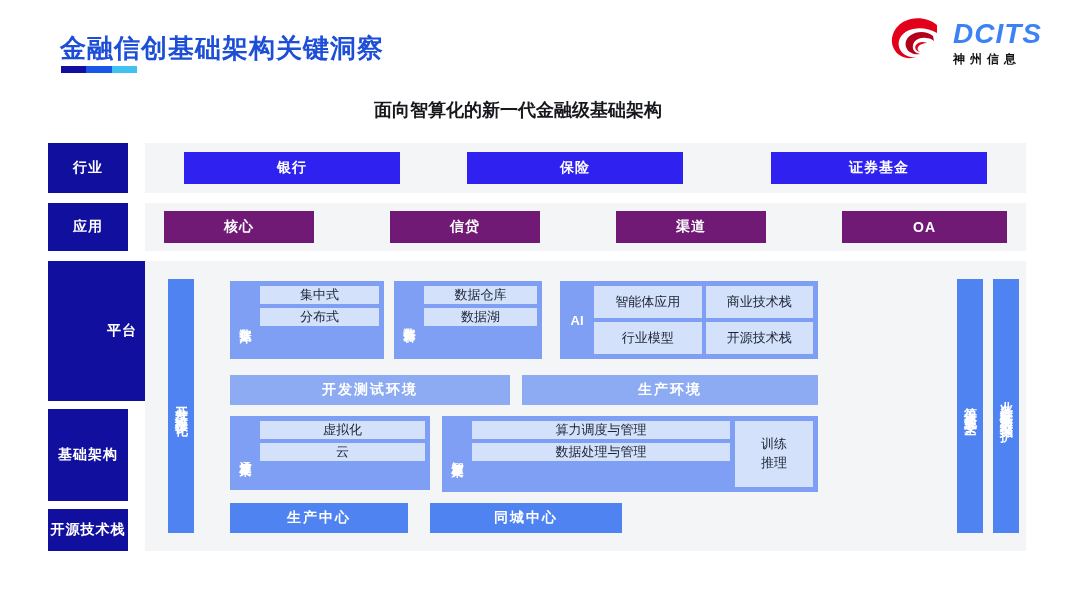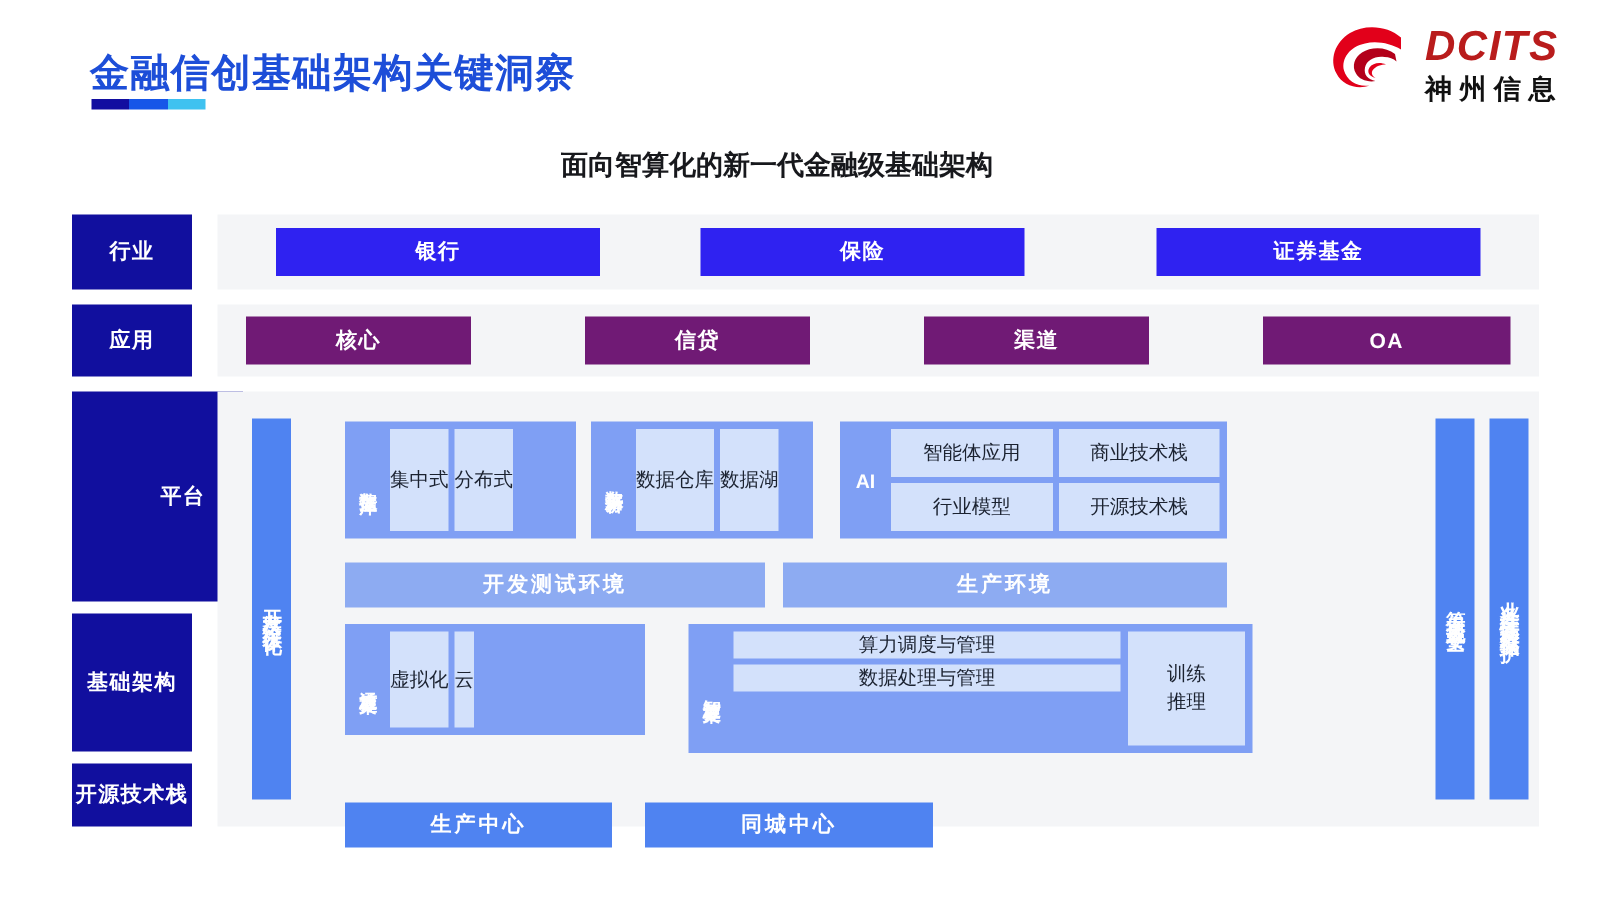--- a/index.html
+++ b/index.html
@@ -19,22 +19,22 @@
   .title{position:absolute;left:60px;top:18px;font-size:26px;font-weight:bold;color:#1d4ed8;letter-spacing:1px;margin-top:13px;}
   .title-rule{position:absolute;left:61px;top:66px;width:76px;height:7px;display:flex;}
   .title-rule i{display:block;height:100%;}
   .tr1{width:25px;background:#120ea0;}
   .tr2{width:26px;background:#1756e8;}
   .tr3{width:25px;background:#3fc2f0;}
 
   .logo{position:absolute;right:38px;top:16px;display:flex;align-items:center;gap:8px;}
   .logo-mark{width:56px;height:52px;}
   .logo-txt{display:flex;flex-direction:column;line-height:1;}
-  .logo-en{font-size:28px;font-weight:bold;font-style:italic;color:#b91c1c;letter-spacing:1px;}
-  .logo-cn{font-size:18px;font-weight:bold;color:#111;letter-spacing:5px;margin-top:5px;}
+  .logo-en{font-size:28px;font-weight:bold;font-style:italic;color:#3b82f6;letter-spacing:1px;}
+  .logo-cn{font-size:12px;font-weight:bold;color:#111;letter-spacing:5px;margin-top:5px;}
 
   .subtitle{position:absolute;left:0;top:98px;width:1080px;text-align:center;font-size:18px;font-weight:bold;color:#17181c;z-index:3;}
   .subtitle span{position:relative;left:-22px;}
 
   
   .diagram{position:absolute;left:48px;top:143px;width:978px;height:423px;z-index:2;}
   .side{position:absolute;left:0;background:#110f9e;color:#fff;font-weight:bold;font-size:14px;
         display:flex;align-items:center;justify-content:center;letter-spacing:1px;}
   .panel{position:absolute;background:#f4f5f7;}
 
@@ -62,46 +62,46 @@
         display:flex;align-items:center;justify-content:center;}
   #rail-devops{left:23px;top:18px;width:26px;height:254px;}
   #rail-compliance{left:812px;top:18px;width:26px;height:254px;}
   #rail-continuity{left:848px;top:18px;width:26px;height:254px;}
 
   
   .group{position:absolute;background:#7f9ff4;display:flex;align-items:stretch;padding:5px;box-sizing:border-box;gap:5px;}
   .group-label{flex:0 0 auto;width:20px;color:#fff;font-weight:bold;font-size:12px;
                writing-mode:vertical-rl;text-orientation:upright;letter-spacing:1px;
                display:flex;align-items:center;justify-content:center;}
-  .group-items{flex:1 1 auto;display:flex;gap:4px;}
+  .group-items{flex:1 1 auto;display:flex;flex-direction:column;gap:4px;}
   .group-grid{flex:1 1 auto;display:grid;grid-template-columns:1fr 1fr;gap:4px;}
   .cell{background:#d3e1fb;color:#1b2230;font-size:13px;display:flex;align-items:center;justify-content:center;}
 
   #grp-db{left:85px;top:20px;width:154px;height:78px;}
   #grp-analytics{left:249px;top:20px;width:148px;height:78px;}
   #grp-ai{left:415px;top:20px;width:258px;height:78px;}
   #grp-ai .group-label{font-size:13px;writing-mode:horizontal-tb;width:24px;letter-spacing:0;}
 
   
   .envbar{position:absolute;height:30px;background:#8dabf2;color:#fff;font-weight:bold;font-size:14px;
           display:flex;align-items:center;justify-content:center;letter-spacing:2px;}
   #env-dev{left:85px;top:114px;width:280px;}
   #env-prod{left:377px;top:114px;width:296px;}
 
   
   #grp-general{left:85px;top:155px;width:200px;height:74px;}
-  #grp-intel{left:314px;top:155px;width:376px;height:86px;}
+  #grp-intel{left:297px;top:155px;width:376px;height:76px;}
   #grp-intel .group-inner{flex:1 1 auto;display:flex;gap:5px;}
   #grp-intel .stack{flex:1 1 auto;display:flex;flex-direction:column;gap:4px;}
   #grp-intel .single{flex:0 0 78px;background:#d3e1fb;color:#1b2230;font-size:13px;
                      display:flex;flex-direction:column;align-items:center;justify-content:center;line-height:1.45;}
 
   
   .dc-box{position:absolute;top:242px;height:30px;background:#4f83f1;color:#fff;font-weight:bold;font-size:14px;
-          display:flex;align-items:center;justify-content:center;letter-spacing:2px;margin-top:32px;}
+          display:flex;align-items:center;justify-content:center;letter-spacing:2px;}
 </style>
 </head>
 <body>
 
 <div class="header">
   <div class="title">金融信创基础架构关键洞察</div>
   <div class="title-rule">
     <i class="tr1"></i>
     <i class="tr2"></i>
     <i class="tr3"></i>

